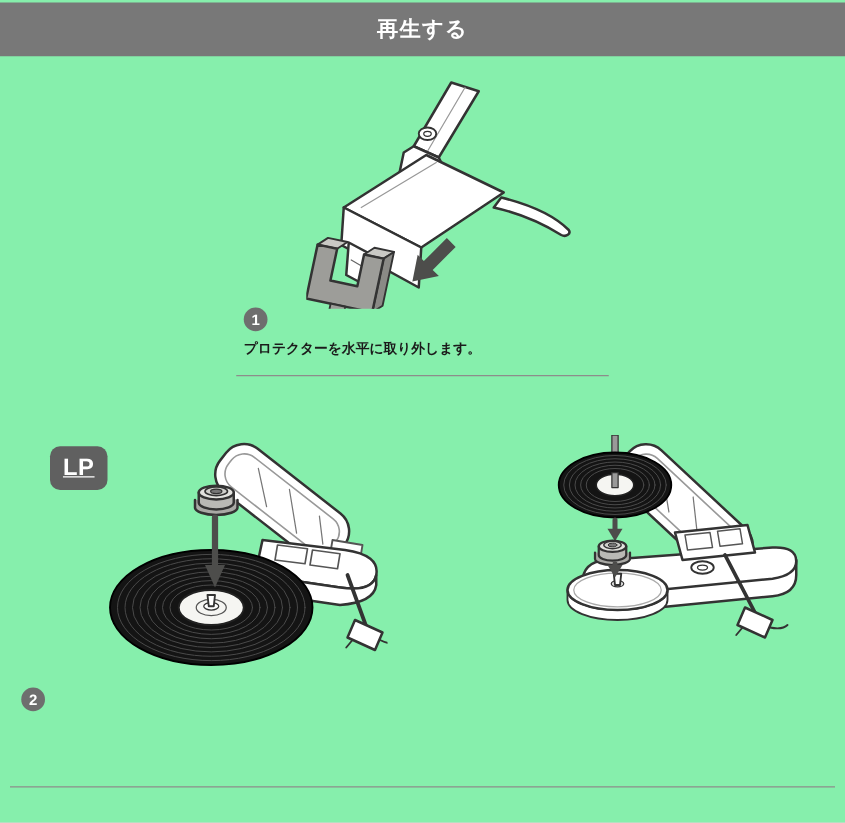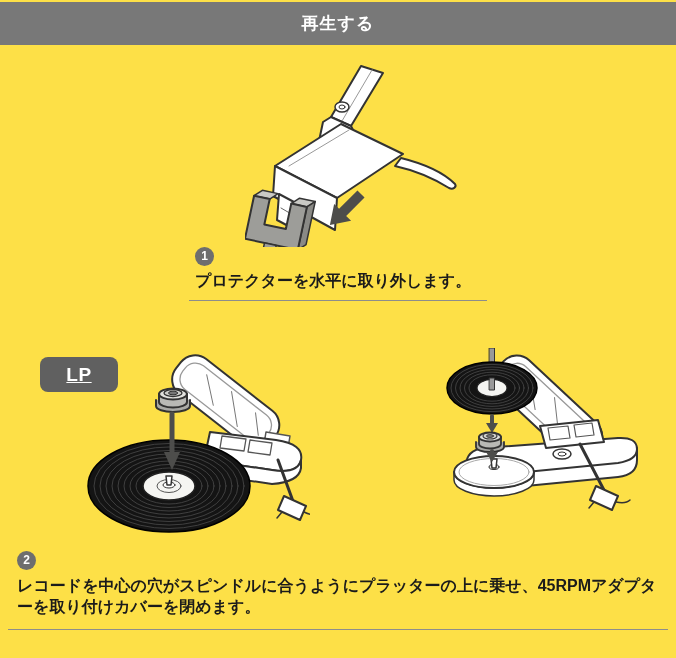--- a/index.html
+++ b/index.html
@@ -2,21 +2,21 @@
 <html><head>
 <meta charset="utf-8">
 <style>
   * { margin: 0; padding: 0; box-sizing: border-box; }
   html,body { background:#d7d6d2; }
   .page {
     position: relative;
     width: 676px;
     height: 658px;
     margin: 0 auto;
-    background: #fde047;
+    background: #86efac;
     font-family: "Liberation Sans", "DejaVu Sans", sans-serif;
     color: #1b1b1b;
     overflow: hidden;
   }
   .titlebar {
     position: absolute;
     left: 0; top: 2px;
     width: 676px; height: 43px;
     background: #787878;
     display: flex;
@@ -41,41 +41,41 @@
     justify-content: center;
     width: 19px; height: 19px;
     border-radius: 50%;
     background: #6e6e6e;
     color: #ffffff;
     font-size: 12px;
     font-weight: bold;
     line-height: 1;
   }
   .steptext {
-    font-size: 16px;
+    font-size: 11px;
     font-weight: bold;
     line-height: 21px;
     color: #1b1b1b;
   }
   .step-1 { left: 195px; top: 246px; width: 300px; }
   .step-1 .steptext { margin-top: 4px; }
   .step-2 { left: 17px; top: 550px; width: 650px; }
   .step-2 .steptext { margin-top: 5px; }
 
   .divider {
     position: absolute;
     height: 0;
     border-top: 1px solid #8d8d8b;
   }
   .divider-1 { left: 189px; top: 300px; width: 298px; }
   .divider-2 { left: 8px;   top: 629px; width: 660px; }
 
   .badge {
     position: absolute;
-    width: 78px; height: 35px;
+    width: 46px; height: 35px;
     background: #606060;
     border-radius: 8px;
     display: flex;
     align-items: center;
     justify-content: center;
     color: #ffffff;
     font-size: 19px;
     font-weight: bold;
     letter-spacing: 0.5px;
     text-decoration: underline;
@@ -250,17 +250,16 @@
     </g>
 
     <g>
       <line x1="64" y1="103" x2="64" y2="105" stroke="#4d4d4b" stroke-width="4"></line>
       <polygon points="58,104 70,104 64,114" fill="#4d4d4b"></polygon>
     </g>
   </svg>
 
   <div class="step step-2">
     <span class="stepnum">2</span>
-    <div class="steptext">レコードを中心の穴がスピンドルに合うようにプラッターの上に乗せ、45RPMアダプターを取り付けカバーを閉めます。</div>
   </div>
   <div class="divider divider-2"></div>
 
 </div>
 
 </body></html>

